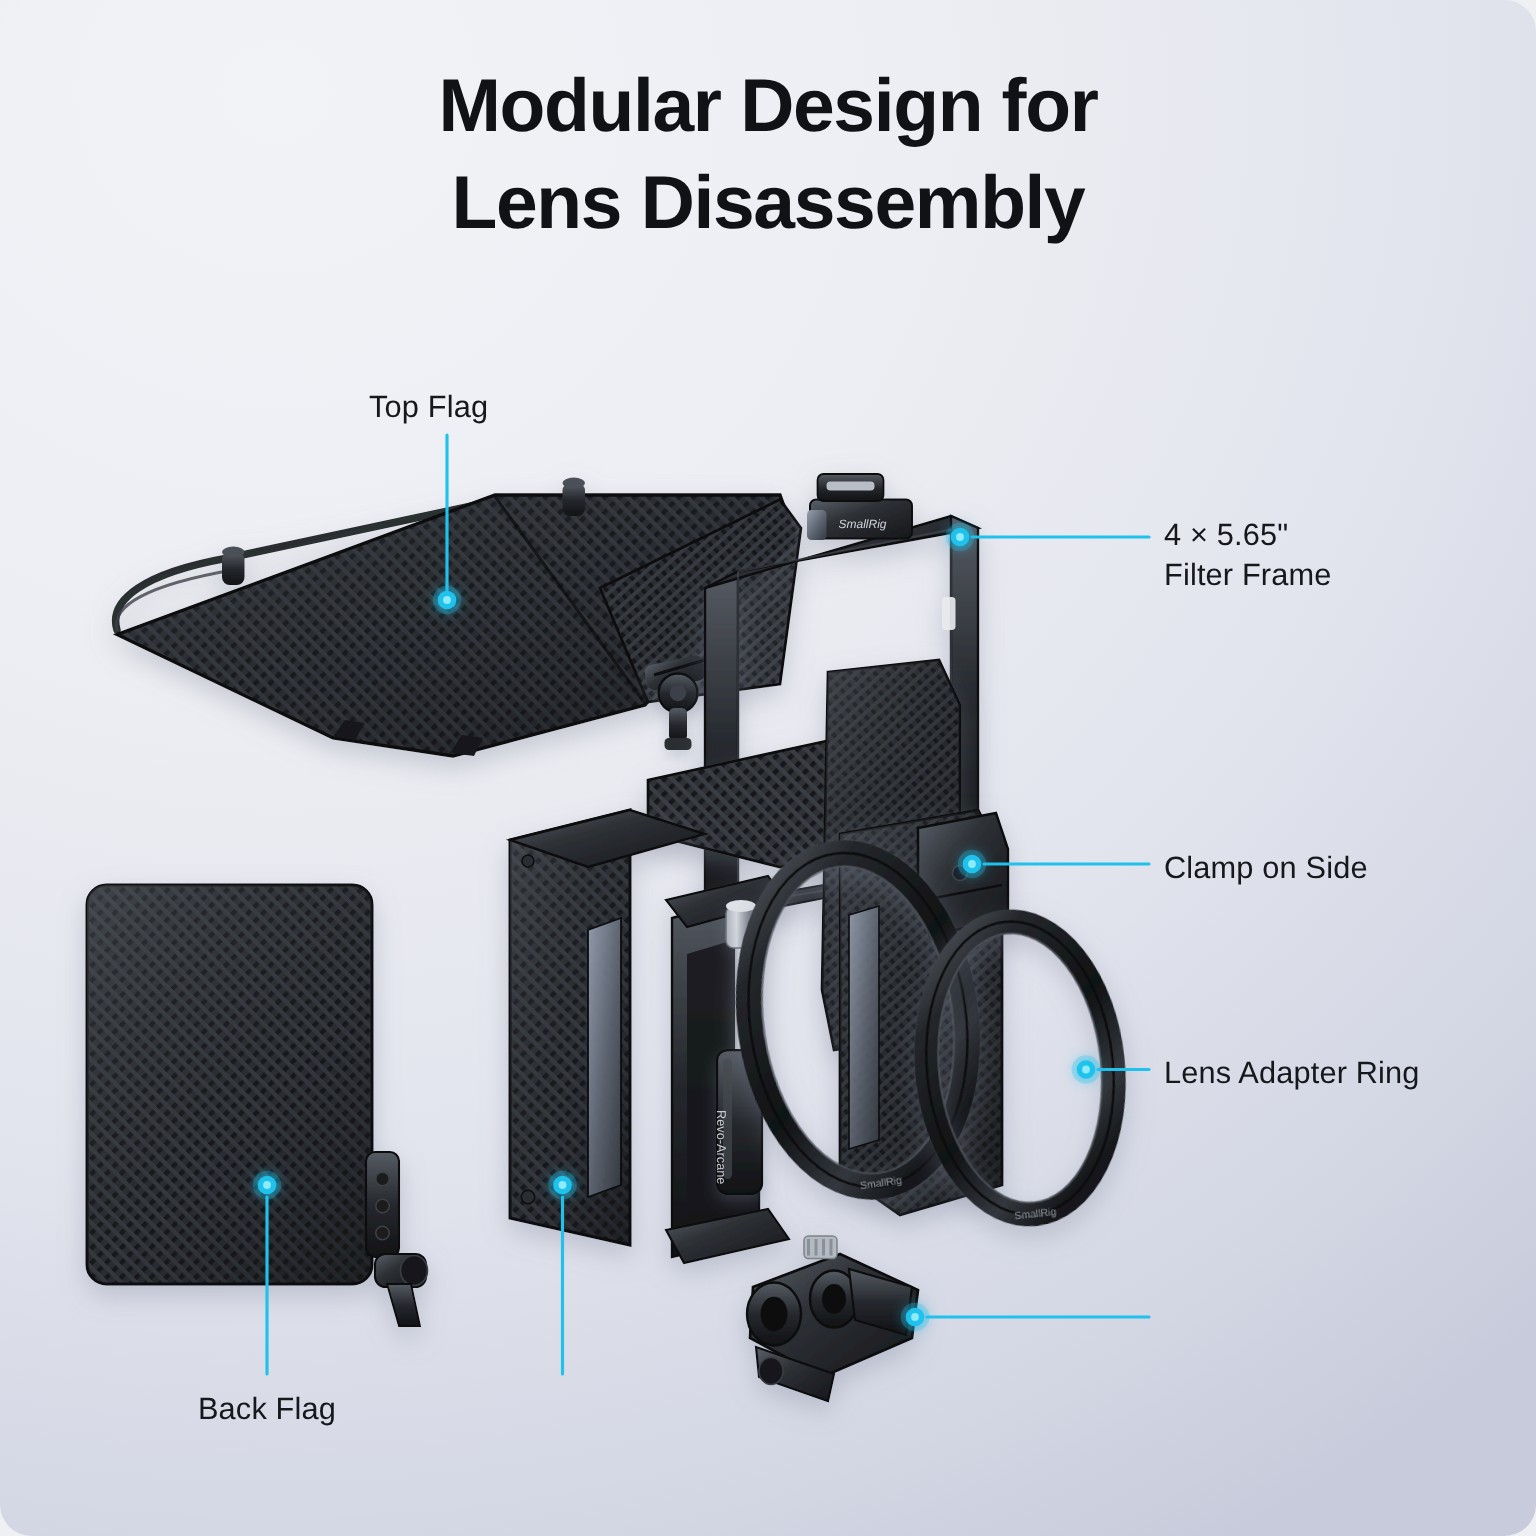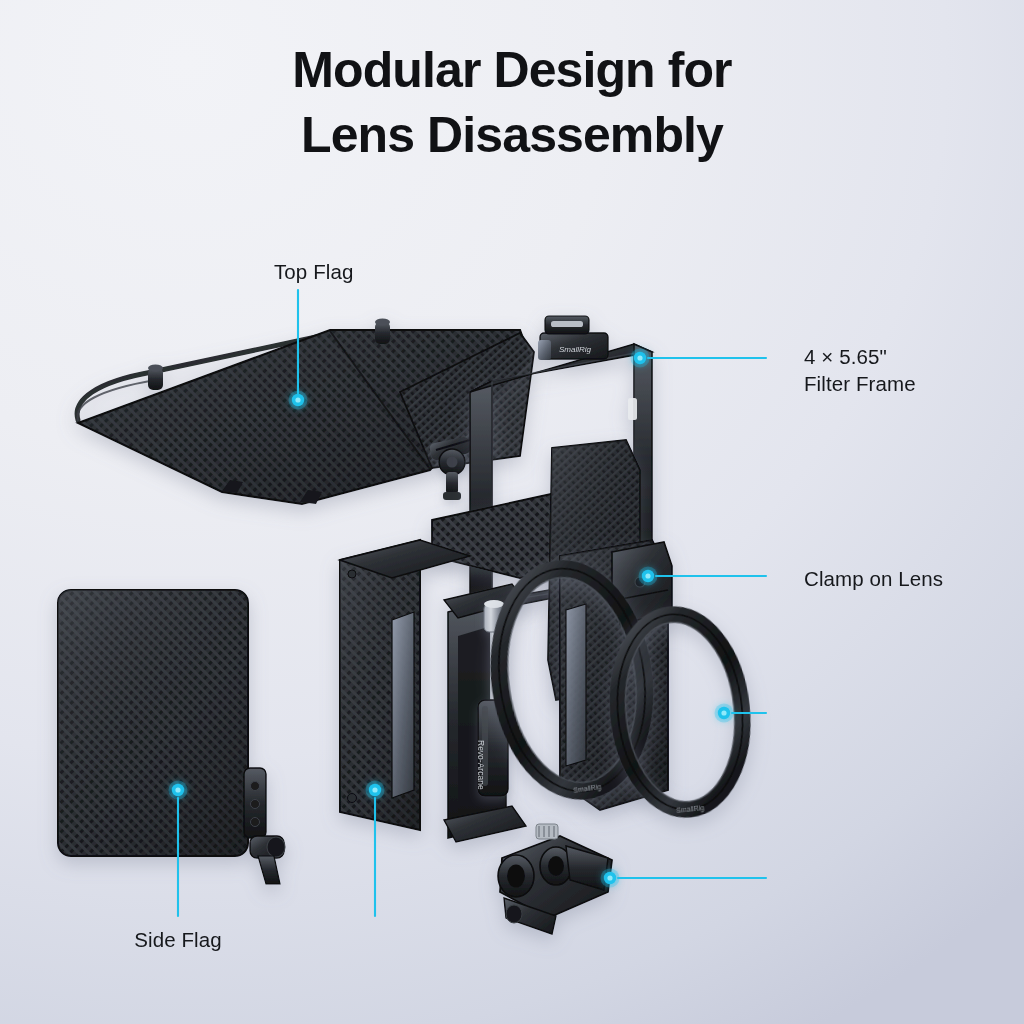--- a/index.html
+++ b/index.html
@@ -15,20 +15,21 @@
     background: #EFF0F4;
   }
 
   #stage {
     position: relative;
     width: 1024px;
     height: 1024px;
     background:
       radial-gradient(120% 110% at 18% 6%, #F2F3F7 0%, #EDEEF3 35%, #E3E5EE 62%, #D2D6E3 88%, #C7CBDB 100%);
     overflow: hidden;
+    border-radius: 21px;
   }
 
   
   #title-block {
     position: absolute;
     left: 0;
     top: 38px;
     width: 1024px;
     text-align: center;
     z-index: 40;
@@ -55,21 +56,21 @@
   
   .callout {
     position: absolute;
     z-index: 60;
     color: #16181c;
     font-size: 20.5px;
     line-height: 1.34;
     white-space: pre-line;
     letter-spacing: 0.1px;
   }
-  .callout.right  { text-align: left; margin-left: 28px; }
+  .callout.right  { text-align: left; }
   .callout.center { text-align: center; }
 
   
   #leaders {
     position: absolute;
     left: 0; top: 0;
     width: 1024px; height: 1024px;
     z-index: 55;
     pointer-events: none;
   }
@@ -341,20 +342,21 @@
       <circle cx="375" cy="790" r="9.5" fill="#1FC2EC" opacity="0.28"></circle>
       <circle cx="375" cy="790" r="6.2" fill="#1FC2EC" class="dot-glow"></circle>
       <circle cx="375" cy="790" r="2.6" fill="#8FEAFB"></circle>
     </svg>
 
   <div class="callout right" style="left:246px; top:258px;">Top Flag</div>
 
   <div class="callout right" style="left:776px; top:343px;">4 × 5.65"
 Filter Frame</div>
 
-  <div class="callout right" style="left:776px; top:565px;">Clamp on Lens</div>
-
-
-
-  <div class="callout center" style="left:78px; top:926px; width:200px;">Side Flag</div>
+  <div class="callout right" style="left:776px; top:565px;">Clamp on Side</div>
+
+  <div class="callout right" style="left:776px; top:702px;">Lens Adapter Ring</div>
+
+
+  <div class="callout center" style="left:78px; top:926px; width:200px;">Back Flag</div>
 
 
 </div>
 
 </body></html>

